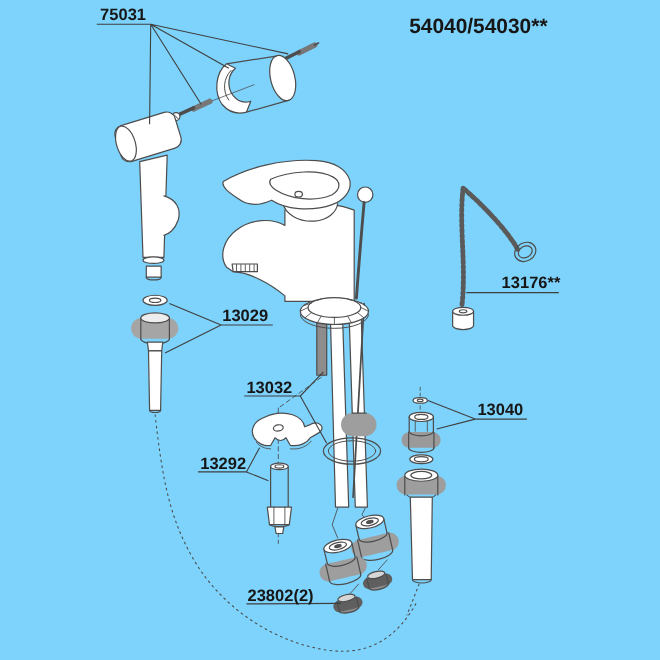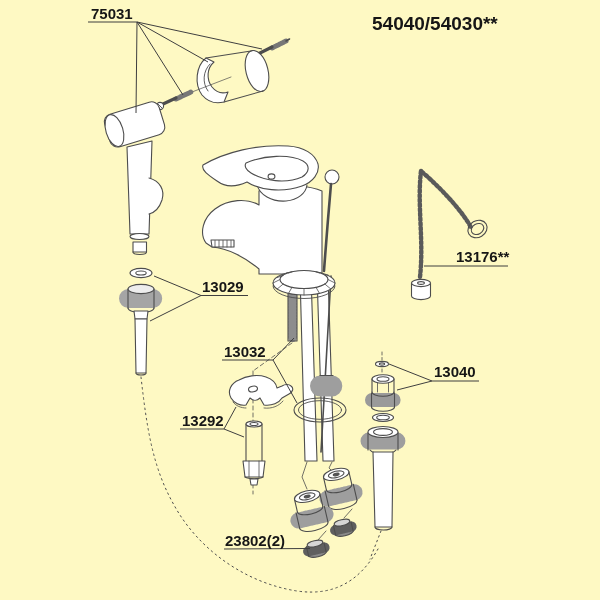--- a/index.html
+++ b/index.html
@@ -1,16 +1,16 @@
 <!DOCTYPE html>
 <html><head>
 <meta charset="utf-8">
 <style>
   html,body{margin:0;padding:0;background:#ffffff;}
-  .stage{position:relative;width:600px;height:600px;background:#fef9c3;overflow:hidden;
+  .stage{position:relative;width:600px;height:600px;background:#7dd3fc;overflow:hidden;
          font-family:"Liberation Sans",sans-serif;}
   svg{position:absolute;left:0;top:0;}
   .lbl{font:700 15px "Liberation Sans",sans-serif;fill:#161616;}
   .ttl{font:700 19px "Liberation Sans",sans-serif;fill:#161616;}
 </style>
 </head>
 <body>
 
 <div class="stage">
 <svg width="600" height="600" viewBox="0 0 600 600">

